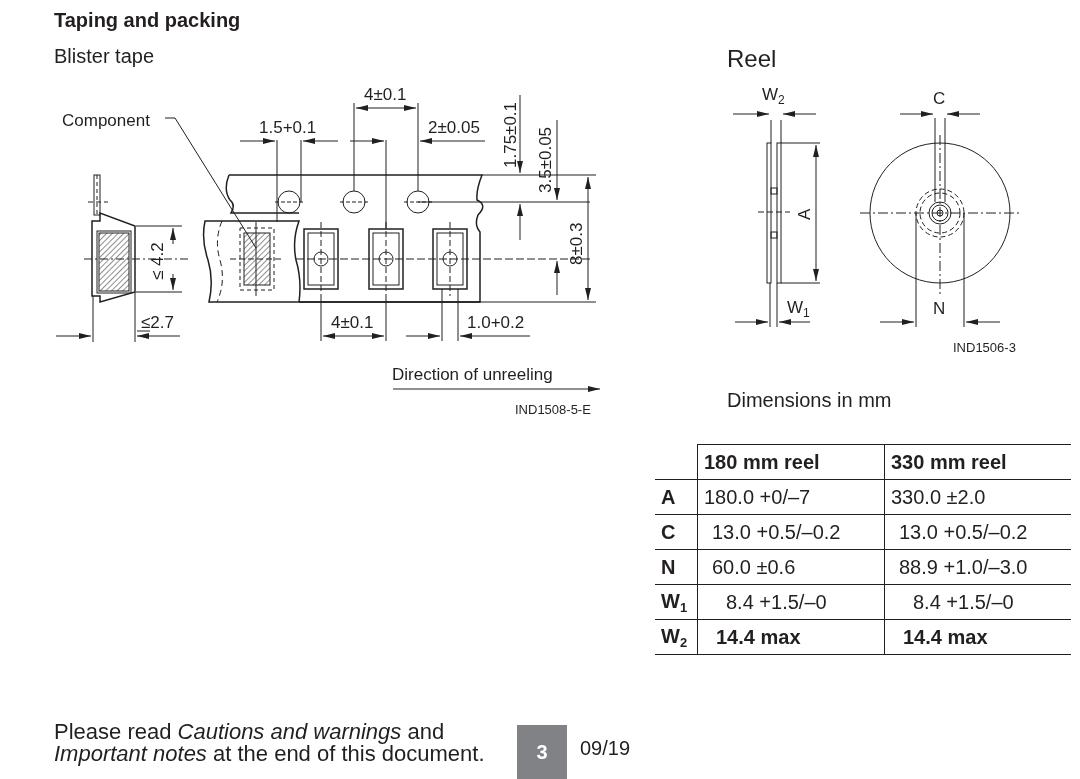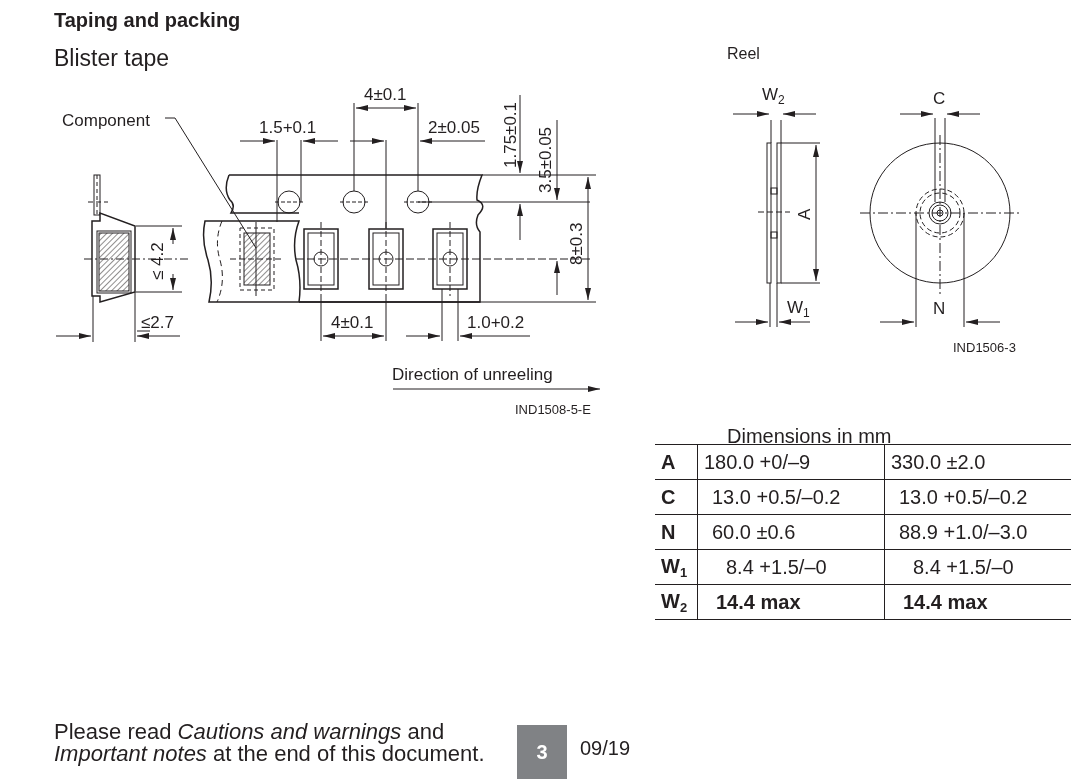--- a/index.html
+++ b/index.html
@@ -2,24 +2,24 @@
 <html><head>
 <meta charset="utf-8">
 <style>
   html, body { margin: 0; padding: 0; background: #ffffff; }
   body {
     width: 1080px; height: 779px; position: relative; overflow: hidden;
     font-family: "Liberation Sans", sans-serif; color: #231f20;
   }
   .abs { position: absolute; }
   .h1 { left: 54px; top: 9px; font-size: 20px; font-weight: bold; }
-  .h2 { left: 54px; top: 45px; font-size: 23px; }
-  .h2r { left: 727px; top: 45px; font-size: 16px; }
+  .h2 { left: 54px; top: 45px; font-size: 20px; }
+  .h2r { left: 727px; top: 45px; font-size: 24px; }
   svg text { font-family: "Liberation Sans", sans-serif; fill: #231f20; }
-  .dim-caption { left: 727px; top: 389px; font-size: 20px; margin-top: 36px; }
+  .dim-caption { left: 727px; top: 389px; font-size: 20px; }
 
   table.dims {
     position: absolute; left: 655px; top: 444px;
     border-collapse: collapse; font-size: 20px;
   }
   table.dims td, table.dims th {
     height: 34px; padding: 0 6px; white-space: nowrap; text-align: left;
     border-top: 1px solid #231f20; border-bottom: 1px solid #231f20;
   }
   table.dims th { font-weight: bold; }
@@ -228,23 +228,28 @@
     <text x="933" y="104">C</text>
     <text x="933" y="314">N</text>
     <text x="953" y="352" font-size="13">IND1506-3</text>
   </g>
 </svg>
 
 <div class="abs dim-caption">Dimensions in mm</div>
 
 <table class="dims">
   <tbody>
+      <tr>
+    <th class="corner"></th>
+    <th class="c1">180 mm reel</th>
+    <th class="c2">330 mm reel</th>
+  </tr>
   <tr>
     <td class="rowhead">A</td>
-    <td class="c1">180.0 +0/–9</td>
+    <td class="c1">180.0 +0/–7</td>
     <td class="c2">330.0 ±2.0</td>
   </tr>
   <tr>
     <td class="rowhead">C</td>
     <td class="c1 ind1">13.0 +0.5/–0.2</td>
     <td class="c2 ind1">13.0 +0.5/–0.2</td>
   </tr>
   <tr>
     <td class="rowhead">N</td>
     <td class="c1 ind1">60.0 ±0.6</td>

